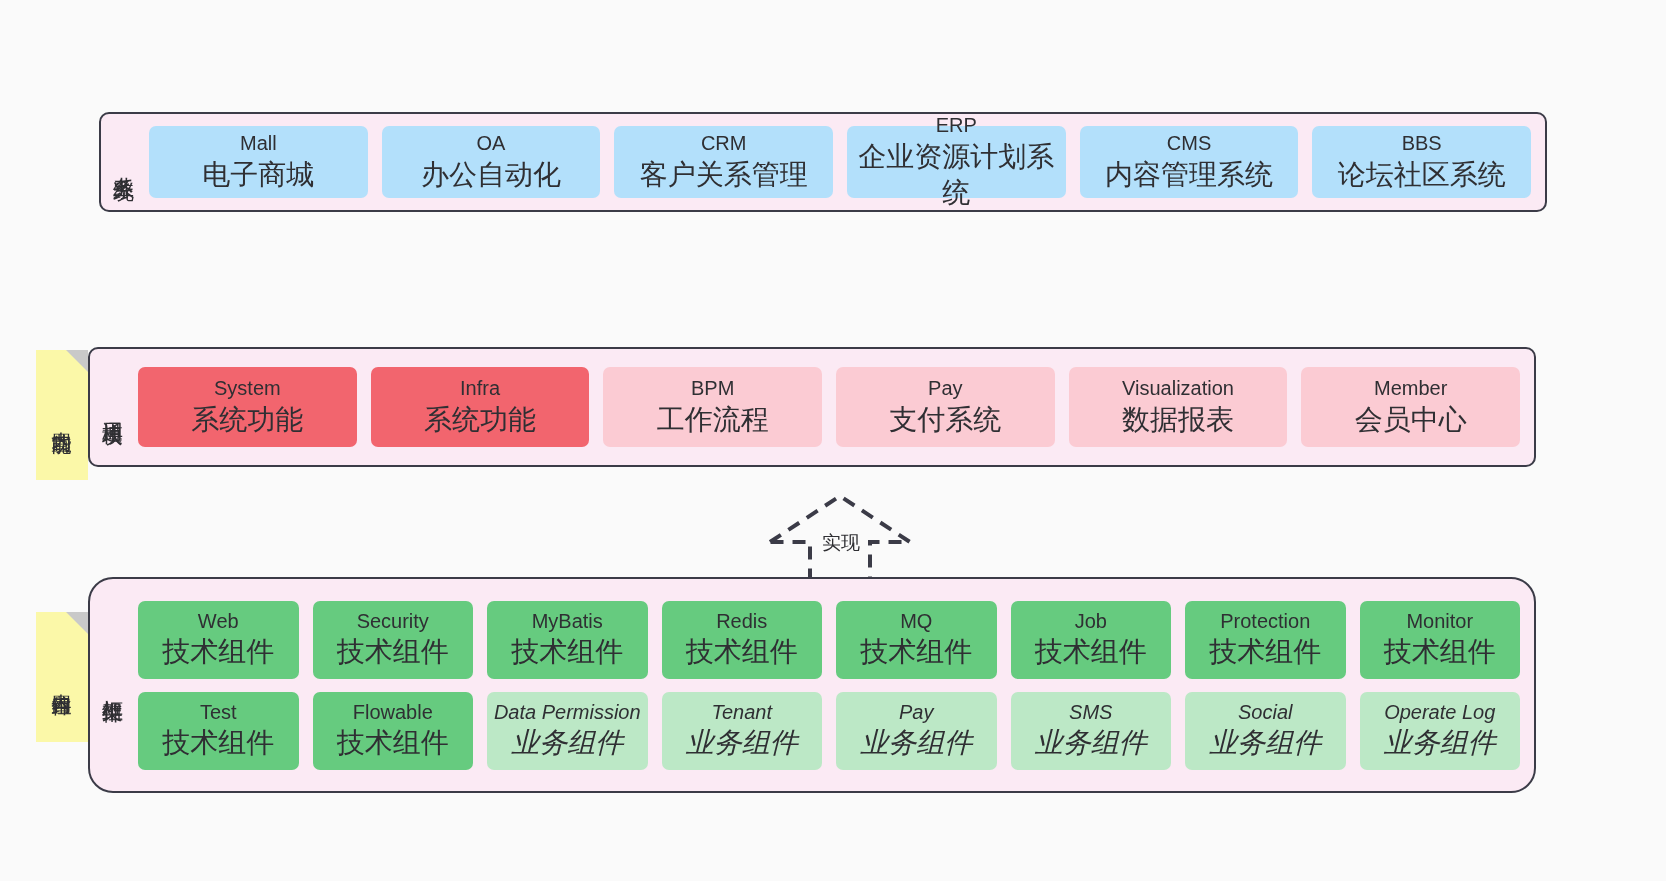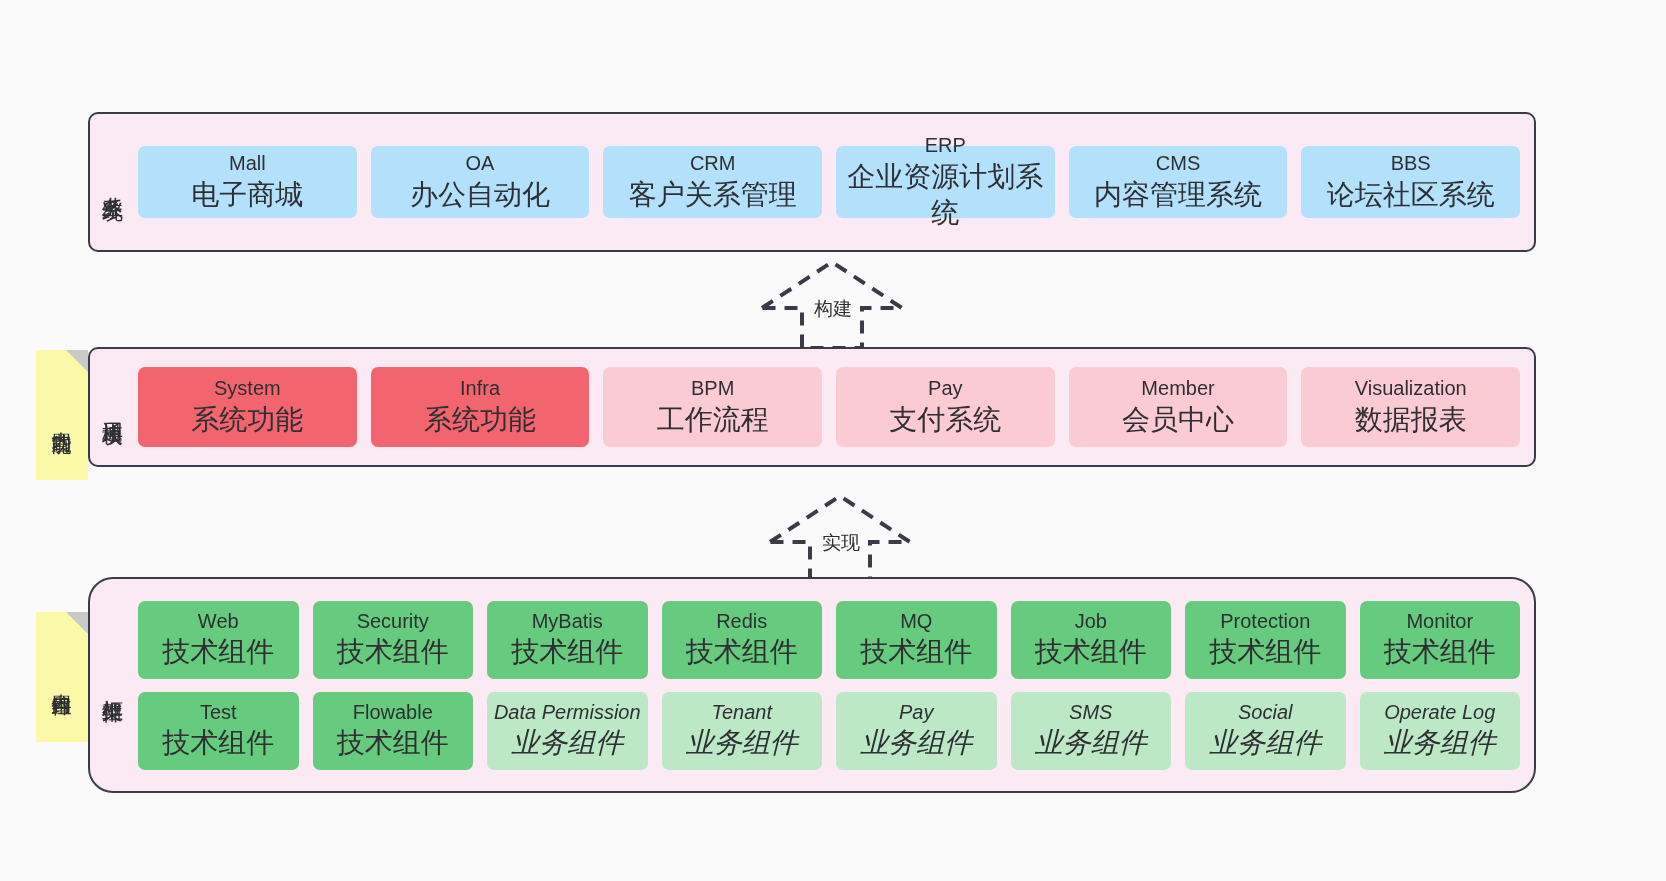--- a/index.html
+++ b/index.html
@@ -81,21 +81,21 @@
   .cell .t-cn { font-size: 28px; }
 
   
   .c-blue        { background: #b3e0fb; }
   .c-red-strong  { background: #f2656e; }
   .c-red-light   { background: #fbcbd3; }
   .c-green-strong{ background: #66cb7f; }
   .c-green-light { background: #bce8c6; font-style: italic; }
 
   
-  #band-business { left: 88px;  top: 112px; width: 1448px; height: 140px; }
+  #band-business { left: 99px;  top: 112px; width: 1448px; height: 100px; }
   #band-business .cell { height: 72px; }
 
   #band-common   { left: 88px;  top: 347px; width: 1448px; height: 120px; }
   #band-common .cell { height: 80px; }
 
   #band-framework{ left: 88px;  top: 577px; width: 1448px; height: 216px; border-radius: 25px; }
   #band-framework .cell { height: 78px; }
   #band-framework .band-body { gap: 13px; }
 
   
@@ -184,26 +184,20 @@
           <span class="t-cn">内容管理系统</span>
         </div>
         <div class="cell c-blue">
           <span class="t-en">BBS</span>
           <span class="t-cn">论坛社区系统</span>
         </div>
       </div>
     </div>
   </div>
 
-  <div class="arrow" id="arrow-build">
-    <svg width="160" height="96" viewBox="0 0 160 96">
-      <path d="M 10 52 L 80 6 L 150 52 L 110 52 L 110 92 L 50 92 L 50 52 Z" fill="none" stroke="#3b3b47" stroke-width="4" stroke-dasharray="13 9" stroke-linejoin="miter" stroke-linecap="butt"></path>
-    </svg>
-    <span class="arrow-label">构建</span>
-  </div>
 
   <div class="note" id="note-functions">
     <span class="note-inner">内置功能</span>
   </div>
 
   <div class="band" id="band-common">
     <div class="band-label">通用模块</div>
     <div class="band-body">
       <div class="cell-row">
         <div class="cell c-red-strong">
@@ -216,26 +210,26 @@
         </div>
         <div class="cell c-red-light">
           <span class="t-en">BPM</span>
           <span class="t-cn">工作流程</span>
         </div>
         <div class="cell c-red-light">
           <span class="t-en">Pay</span>
           <span class="t-cn">支付系统</span>
         </div>
         <div class="cell c-red-light">
+          <span class="t-en">Visualization</span>
+          <span class="t-cn">数据报表</span>
+        </div>
+        <div class="cell c-red-light">
           <span class="t-en">Member</span>
           <span class="t-cn">会员中心</span>
-        </div>
-        <div class="cell c-red-light">
-          <span class="t-en">Visualization</span>
-          <span class="t-cn">数据报表</span>
         </div>
       </div>
     </div>
   </div>
 
   <div class="arrow" id="arrow-impl">
     <svg width="160" height="96" viewBox="0 0 160 96">
       <path d="M 10 52 L 80 6 L 150 52 L 110 52 L 110 92 L 50 92 L 50 52 Z" fill="none" stroke="#3b3b47" stroke-width="4" stroke-dasharray="13 9" stroke-linejoin="miter" stroke-linecap="butt"></path>
     </svg>
     <span class="arrow-label">实现</span>

